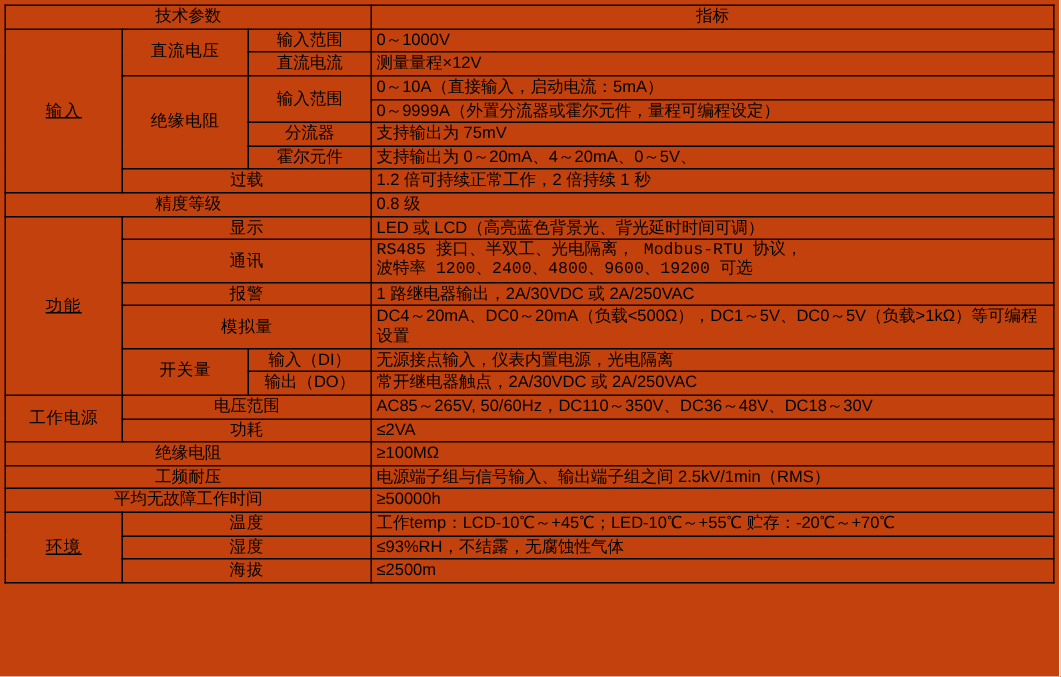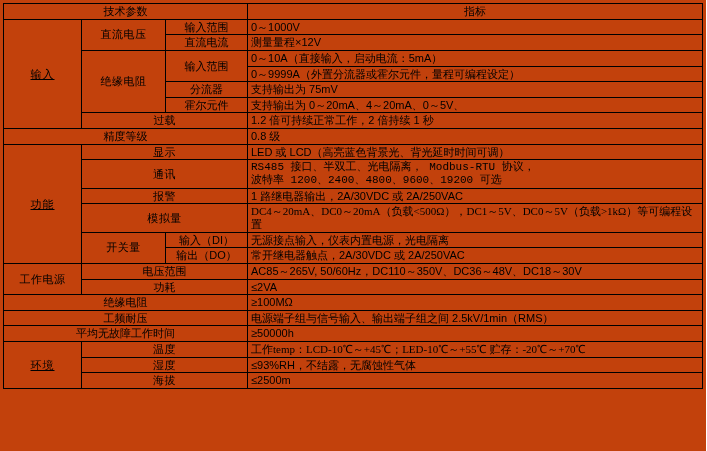--- a/index.html
+++ b/index.html
@@ -31,21 +31,21 @@
     padding: 1px 3px;
     vertical-align: middle;
     font-weight: normal;
     font-size: 11px;
   }
   .c-center { text-align: center; }
   .c-left { text-align: left; padding-left: 5px; }
   .hdr { text-align: center; font-size: 11.5px; }
   .big { font-size: 12px; letter-spacing: 1px; text-decoration: underline; }
   .mid { font-size: 11.5px; letter-spacing: 0.5px; }
-  .small { font-size: 10.5px; font-family: Liberation Serif, serif; }
+  .small { font-size: 10.5px; }
   col.c1 { width: 78px; }
   col.c2 { width: 84px; }
   col.c3 { width: 82px; }
   col.c4 { width: 455px; }
 </style>
 </head>
 <body>
 
 <div id="sheet">
   <table class="spec">

